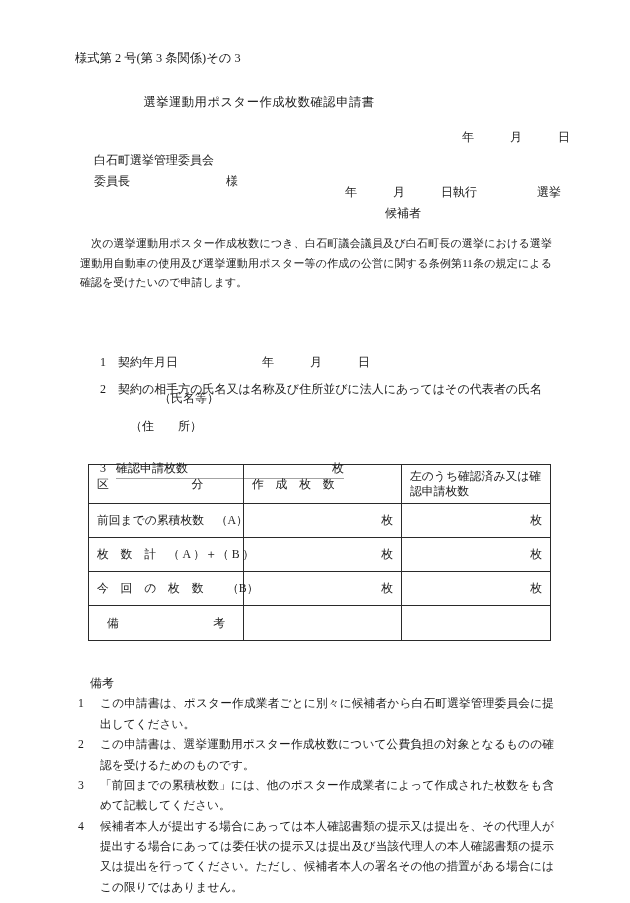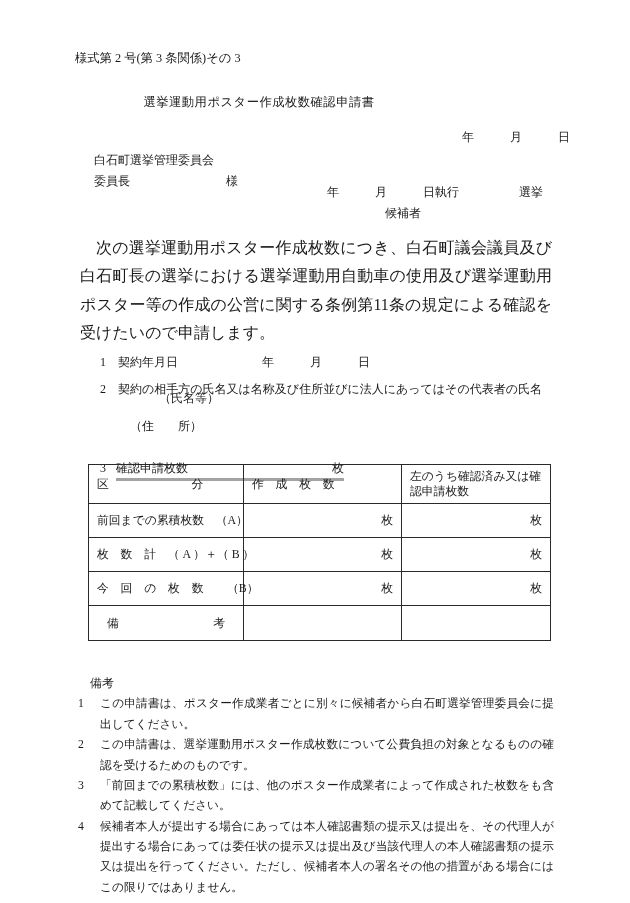--- a/index.html
+++ b/index.html
@@ -57,57 +57,57 @@
   
   #addressee {
     left: 94px;
     top: 150px;
     font-size: 12px;
   }
   #addressee .line { white-space: pre; display: block; line-height: 1.72; }
 
   
   #election-line {
-    left: 327px;
+    left: 345px;
     top: 183px;
     font-size: 12px;
     white-space: pre;
   }
   #candidate-line {
     left: 385px;
     top: 204px;
     font-size: 12px;
     white-space: pre;
   }
 
   
   #body-paragraph {
     left: 80px;
     top: 234px;
     width: 472px;
-    font-size: 16px;
+    font-size: 11px;
     line-height: 1.78;
     text-align: justify;
     text-justify: inter-character;
     text-indent: 1em;
   }
 
   
   .item-row {
     font-size: 12px;
     white-space: pre;
   }
   #item-1 { left: 88px; top: 334px; }
   #item-2 { left: 88px; top: 361px; }
   #item-2a { left: 130px; top: 389px; margin-left: 29px; }
   #item-2b { left: 130px; top: 417px; }
   #item-3 { left: 88px; top: 440px; }
   #item-3 .num { padding-right: 10px; }
   #item-3 .underlined {
-    border-bottom: 3px solid #a3a3a3;
+    border-bottom: 1px solid #a3a3a3;
     padding-bottom: 1px;
     display: inline-block;
   }
 
   
   #count-table {
     left: 88px;
     top: 464px;
     width: 462px;
     border-collapse: collapse;

